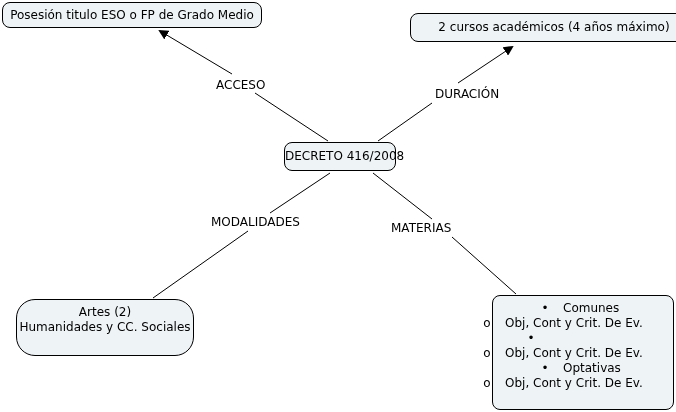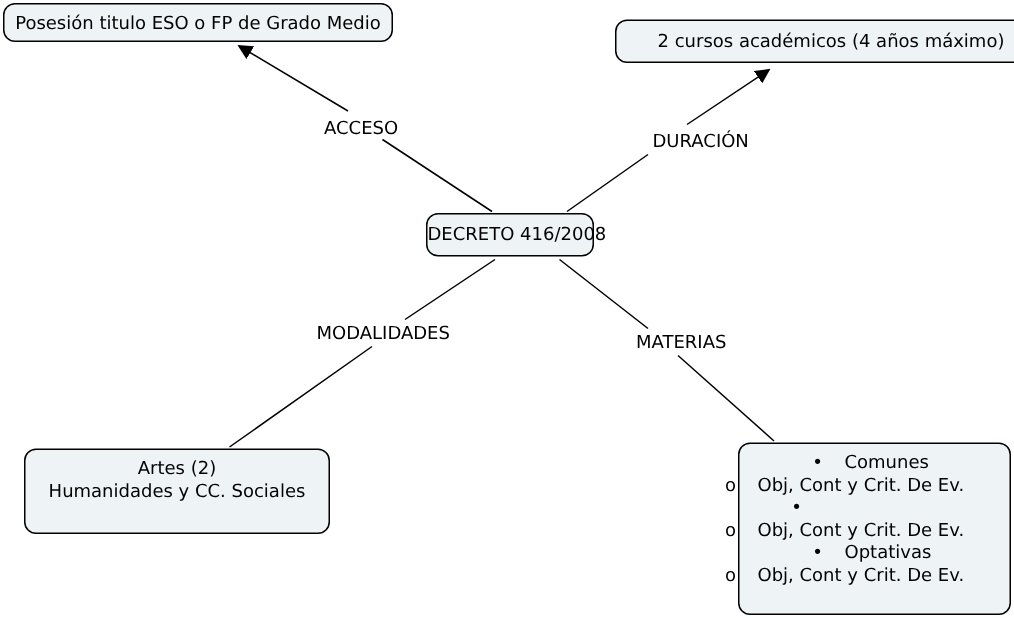--- a/index.html
+++ b/index.html
@@ -40,23 +40,23 @@
   <span>2 cursos académicos  (4 años máximo)</span>
 </div>
 
 <div class="node" style="left:284px; top:142px; width:112px; height:29px; padding-top:6px;">
   <span>DECRETO 416/2008</span>
 </div>
 
 <div class="lbl" style="left:216px; top:78px;">ACCESO</div>
 <div class="lbl" style="left:411px; top:87px;margin-left:24px;">DURACIÓN</div>
 <div class="lbl" style="left:211px; top:215px;">MODALIDADES</div>
-<div class="lbl" style="left:424px; top:221px;">MATERIAS</div>
+<div class="lbl" style="left:391px; top:221px;">MATERIAS</div>
 
-<div class="node" style="left:16px; top:299px; width:204px; height:57px; padding-top:5px;">
+<div class="node" style="left:16px; top:299px; width:178px; height:57px; padding-top:5px;border-radius:19px;">
   <span class="row">Artes (2)</span>
   <span class="row">Humanidades y CC. Sociales</span>
 </div>
 
 <div class="node" style="left:492px; top:295px; width:182px; height:115px; padding:5px 4px 0 0; text-align:left;">
   <div class="mat-row" style="padding-left:40px;">
     <span class="mark">•</span>
     <span style="padding-left:6px;">Comunes</span>
   </div>
   <div class="mat-row" style="margin-left:-18px;">

